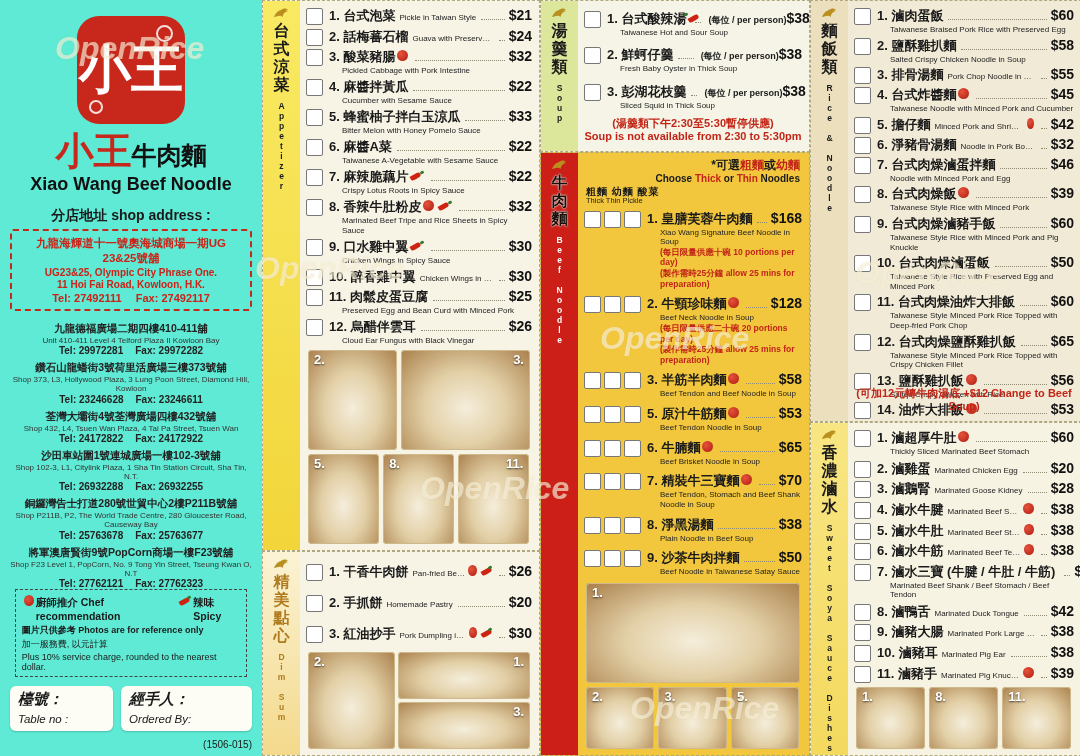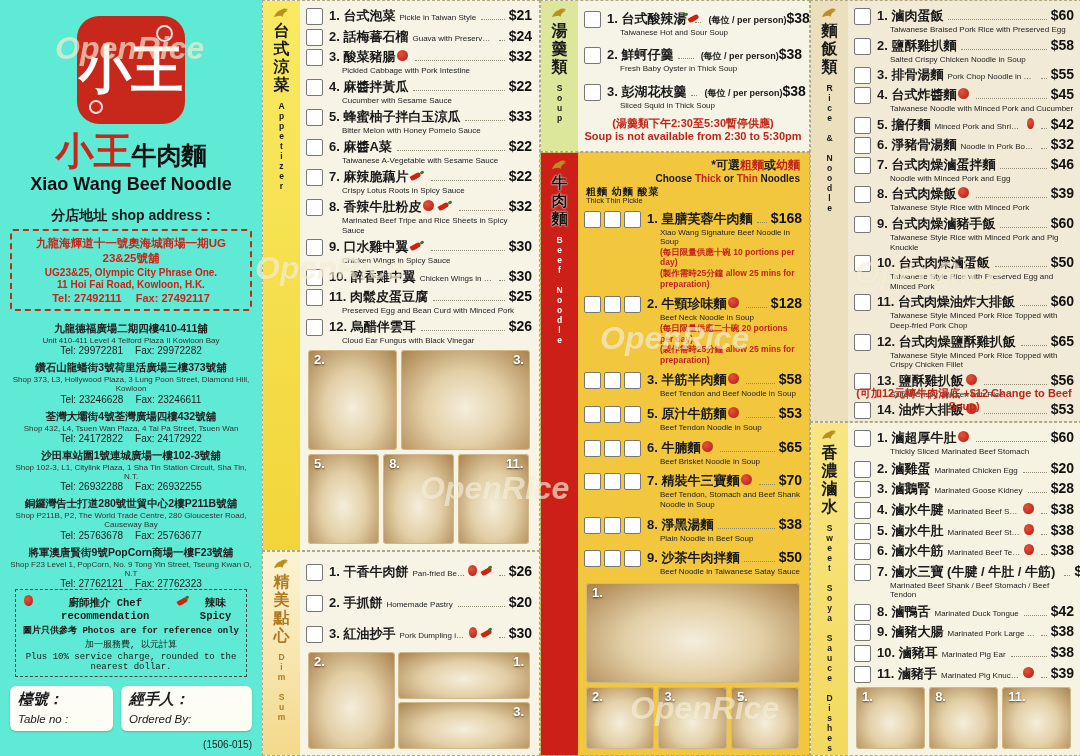--- a/index.html
+++ b/index.html
@@ -17,22 +17,22 @@
   .title-en{font-size:18px;font-weight:bold;color:#111;margin-top:4px;}
   .addr-label{font-size:14px;font-weight:bold;margin:12px 0 4px;}
   .main-shop{border:2px dashed #c42a1a;border-radius:3px;padding:5px 6px;color:#cc2218;text-align:center;width:100%;box-sizing:border-box;}
   .ms-zh{font-size:11.5px;font-weight:bold;}
   .ms-en{font-size:10px;font-weight:bold;margin-top:1px;}
   .ms-tel{font-size:11px;font-weight:bold;margin-top:2px;display:flex;justify-content:center;gap:14px;}
   .shops{width:100%;margin-top:6px;}
   .shop{text-align:center;margin-top:5px;}
   .shop .s-zh{font-size:10.5px;font-weight:bold;color:#222;}
   .shop .s-en{font-size:8px;color:#333;line-height:1.15;}
-  .shop .s-tel{font-size:10px;font-weight:normal;color:#222;display:flex;justify-content:center;gap:12px;}
-  .legend{border:1.5px dashed #444;padding:4px 6px;margin-top:0;text-align:center;width:96%;box-sizing:border-box;font-family:Liberation Mono, monospace;}
+  .shop .s-tel{font-size:10px;font-weight:bold;color:#222;display:flex;justify-content:center;gap:12px;}
+  .legend{border:1.5px dashed #444;padding:4px 6px;margin-top:0;width:96%;box-sizing:border-box;}
   .legend .l1{font-size:10.5px;font-weight:bold;}
   .legend .l2{font-size:9px;font-weight:bold;margin-top:2px;}
   .legend .l3{font-size:9px;margin-top:1px;}
   .fields{display:flex;gap:8px;width:100%;margin-top:9px;font-style:italic;}
   .field{background:#fdfcf5;border-radius:6px;padding:4px 8px;box-shadow:0 1px 2px rgba(0,0,0,.2);}
   .field.f1{width:36%;}.field.f2{flex:1;}
   .f-zh{font-size:15px;font-weight:bold;}
   .f-en{font-size:11.5px;}
   .code{align-self:flex-end;font-size:10px;margin-top:auto;padding-top:4px;}
   

